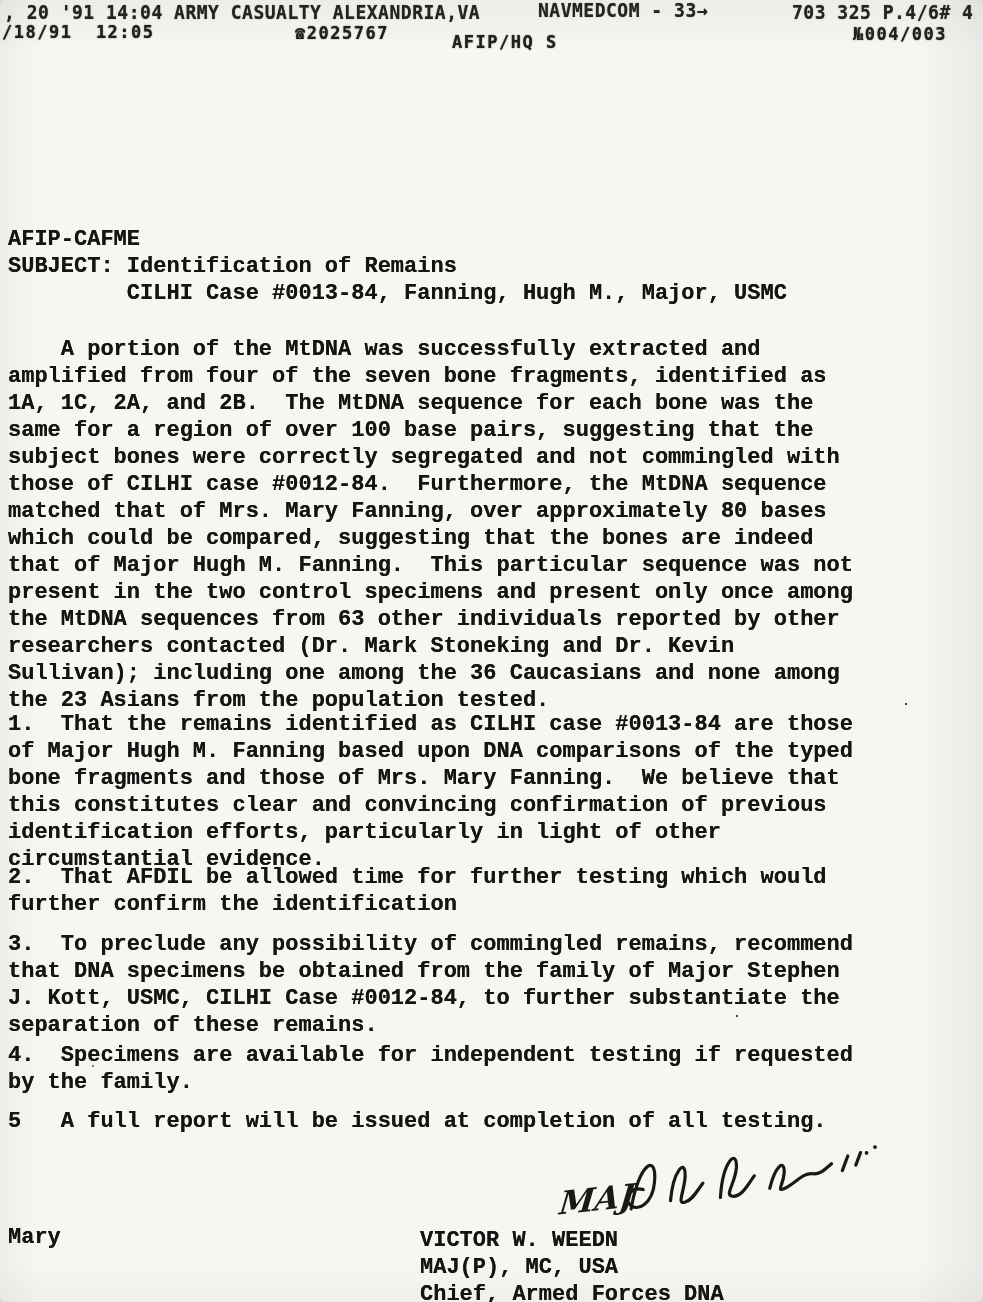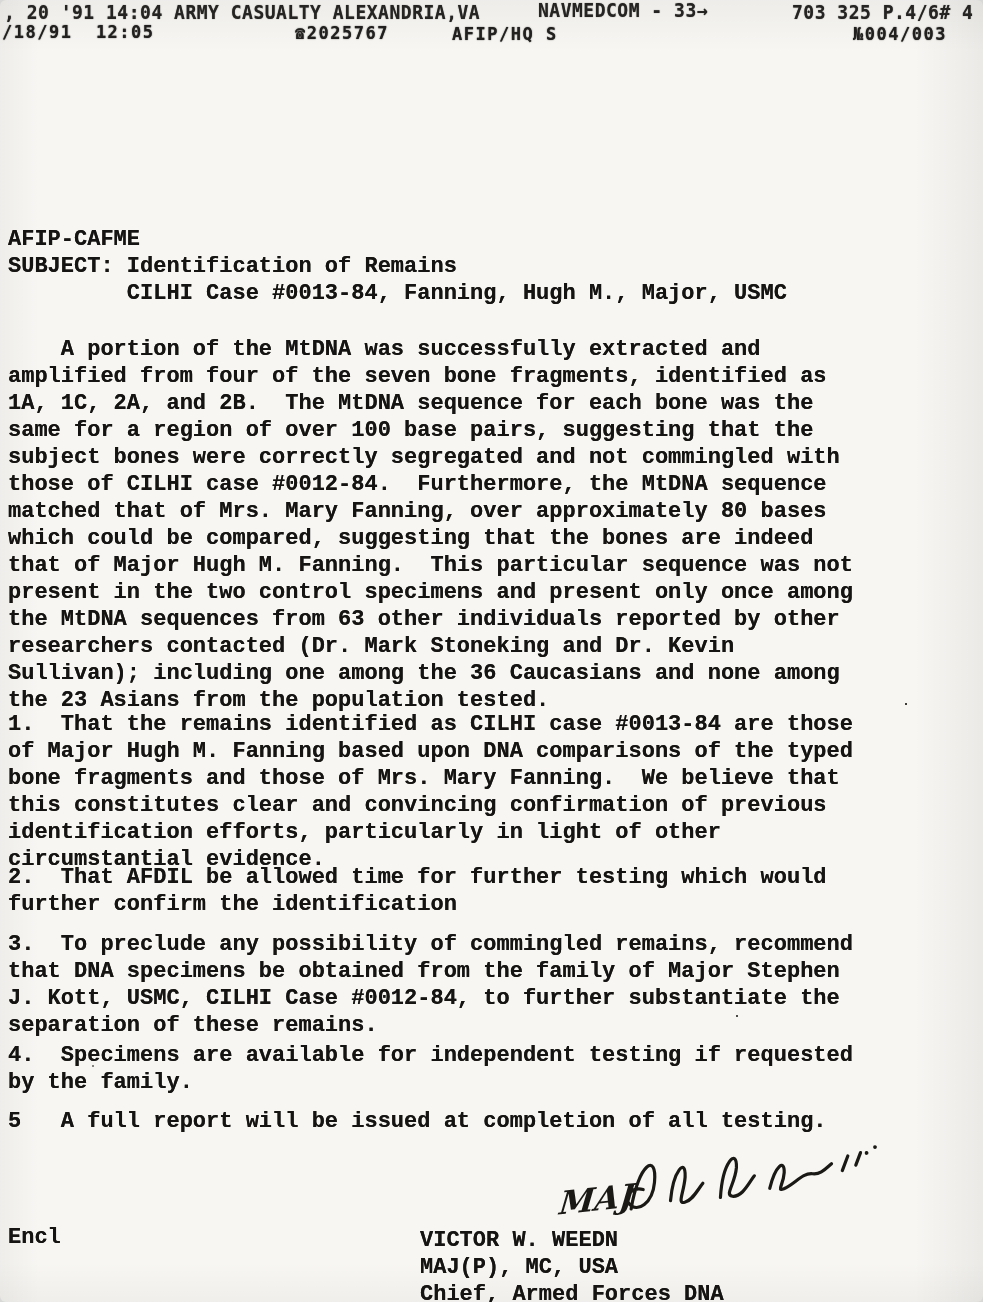--- a/index.html
+++ b/index.html
@@ -57,21 +57,21 @@
 <body>
 
 <div id="page">
 
   <div class="fax" style="left:4px;top:2px;">, 20 '91 14:04 ARMY CASUALTY ALEXANDRIA,VA</div>
   <div class="fax" style="left:538px;top:0px;">NAVMEDCOM - 33→</div>
   <div class="fax" style="left:792px;top:2px;">703 325 P.4/6# 4</div>
 
   <div class="fax fax2" style="left:2px;top:22px;">/18/91  12:05</div>
   <div class="fax fax2" style="left:295px;top:23px;">☎2025767</div>
-  <div class="fax fax2" style="left:452px;top:24px;">AFIP/HQ S</div>
+  <div class="fax fax2" style="left:452px;top:32px;">AFIP/HQ S</div>
   <div class="fax fax2" style="left:853px;top:24px;">№004/003</div>
 
   <div class="doc" style="left:8px;top:226px;">AFIP-CAFME
 SUBJECT: Identification of Remains
          CILHI Case #0013-84, Fanning, Hugh M., Major, USMC</div>
 
   <div class="doc" style="left:8px;top:336px;">    A portion of the MtDNA was successfully extracted and
 amplified from four of the seven bone fragments, identified as
 1A, 1C, 2A, and 2B.  The MtDNA sequence for each bone was the
 same for a region of over 100 base pairs, suggesting that the
@@ -112,19 +112,19 @@
         <path d="M174,60 C 180,24 196,12 193,32 C 190,48 178,58 186,60 C 196,62 204,48 210,42"></path>
         <path d="M224,56 C 232,34 242,28 240,42 C 238,54 230,60 238,58 C 250,54 258,44 268,46 C 276,48 282,42 288,38"></path>
         <path d="M298,46 l 7,-14"></path>
         <path d="M312,42 l 6,-12"></path>
         <circle cx="324" cy="31" r="1.9" fill="#1b1916" stroke="none"></circle>
         <circle cx="333" cy="26" r="1.9" fill="#1b1916" stroke="none"></circle>
       </g>
     </svg>
   </div>
 
-  <div class="doc" style="left:8px;top:1224px;">Encl</div>
+  <div class="doc" style="left:8px;top:1224px;">Mary</div>
   <div class="doc" style="left:420px;top:1227px;">VICTOR W. WEEDN
 MAJ(P), MC, USA
 Chief, Armed Forces DNA
  Identification Laboratory</div>
 
 </div>
 
 </body></html>

